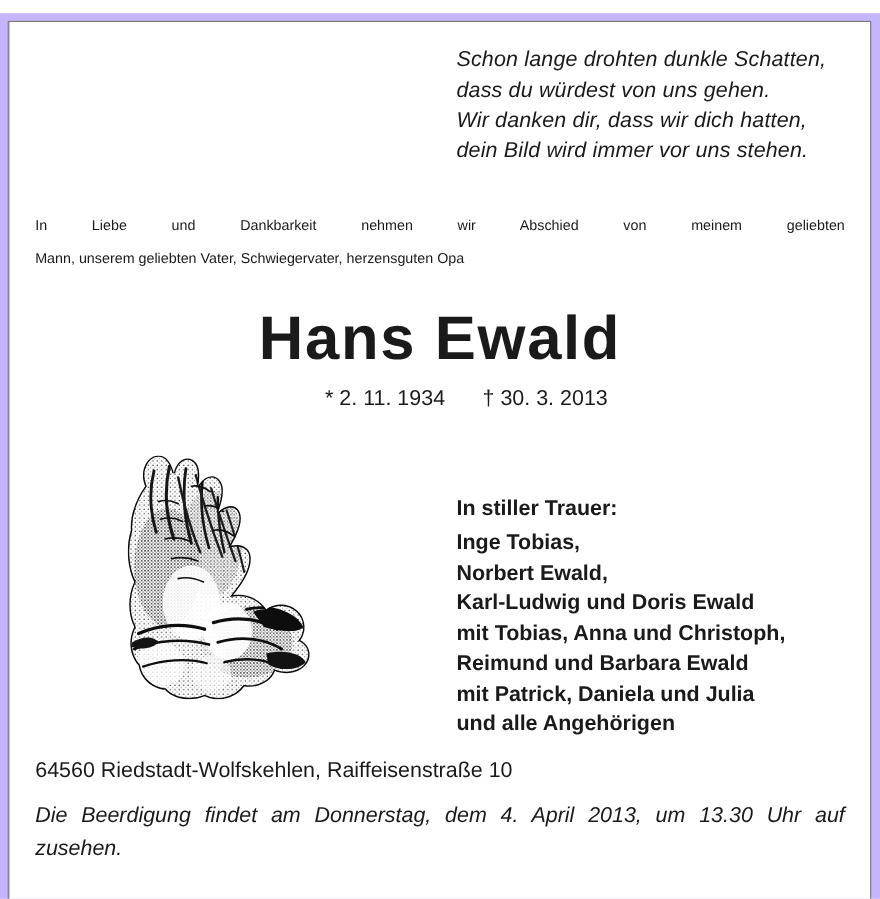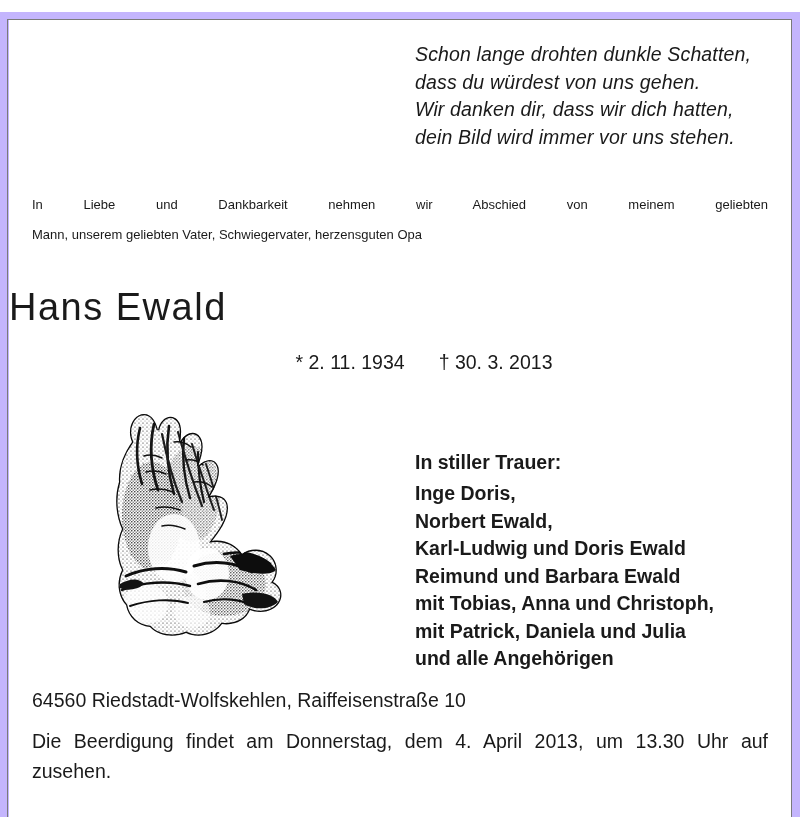--- a/index.html
+++ b/index.html
@@ -80,22 +80,23 @@
     display: block;
     white-space: pre;
   }
 
   
   .deceased-name {
     position: absolute;
     left: 0;
     top: 258px;
     width: 782px;
-    font-size: 38px;
-    font-weight: normal;
+    text-align: center;
+    font-size: 56px;
+    font-weight: bold;
     letter-spacing: 1.5px;
     color: #1a1a1a;
     line-height: 58px;
   }
 
   
   .dates {
     position: absolute;
     left: 0;
     top: 329px;
@@ -161,20 +162,21 @@
     left: 23px;
     top: 706px;
     width: 736px;
     font-size: 19.5px;
     line-height: 30px;
     color: #1a1a1a;
   }
   .funeral .funeral-line {
     display: block;
     white-space: pre;
+    font-style: italic;
   }
   .funeral .funeral-line.justified {
     text-align: justify;
     text-align-last: justify;
   }
 </style>
 </head>
 <body>
 
 <div class="obituary-card">
@@ -322,25 +324,25 @@
                    C 42 160, 42 144, 48 131
                    C 42 118, 40 100, 45 84
                    C 44 70, 50 55, 58 44 Z" fill="none" stroke="#0b0b0b" stroke-width="2.6"></path>
         </g>
       </svg>
     </div>
 
     <div class="mourners">
       <span class="mourners-heading">In stiller Trauer:</span>
       <span class="mourners-list">
-        <span class="mourner-line">Inge Doris,</span>
+        <span class="mourner-line">Inge Tobias,</span>
         <span class="mourner-line">Norbert Ewald,</span>
         <span class="mourner-line">Karl-Ludwig und Doris Ewald</span>
+        <span class="mourner-line">mit Tobias, Anna und Christoph,</span>
         <span class="mourner-line">Reimund und Barbara Ewald</span>
-        <span class="mourner-line">mit Tobias, Anna und Christoph,</span>
         <span class="mourner-line">mit Patrick, Daniela und Julia</span>
         <span class="mourner-line">und alle Angehörigen</span>
       </span>
     </div>
 
     <div class="address">64560 Riedstadt-Wolfskehlen, Raiffeisenstraße 10</div>
 
     <div class="funeral">
       <span class="funeral-line justified">Die Beerdigung findet am Donnerstag, dem 4. April 2013, um 13.30 Uhr auf</span>
       <span class="funeral-line">zusehen.</span>

